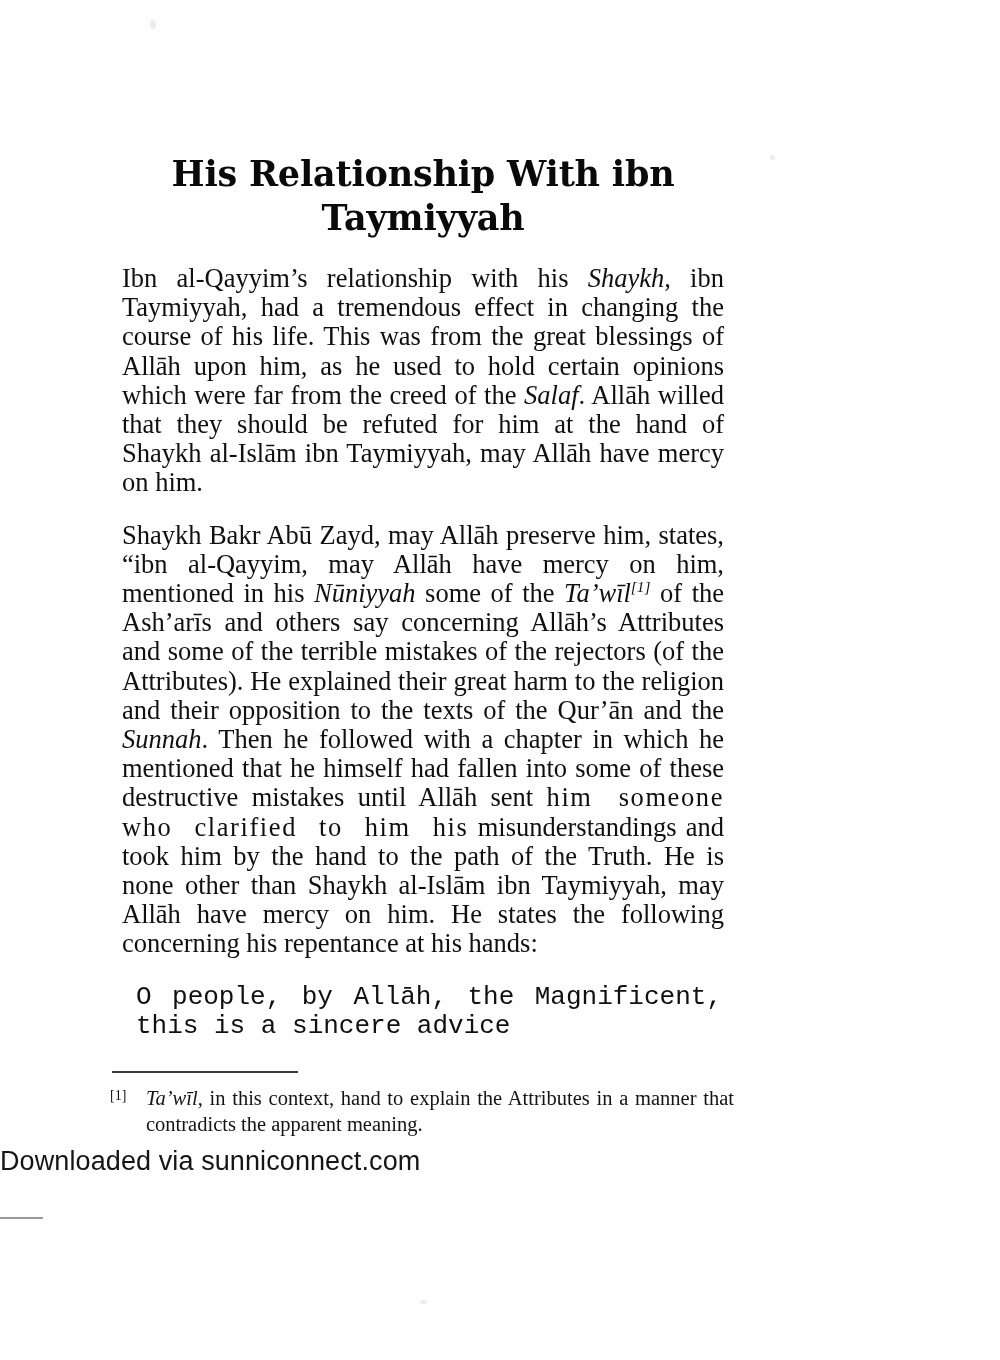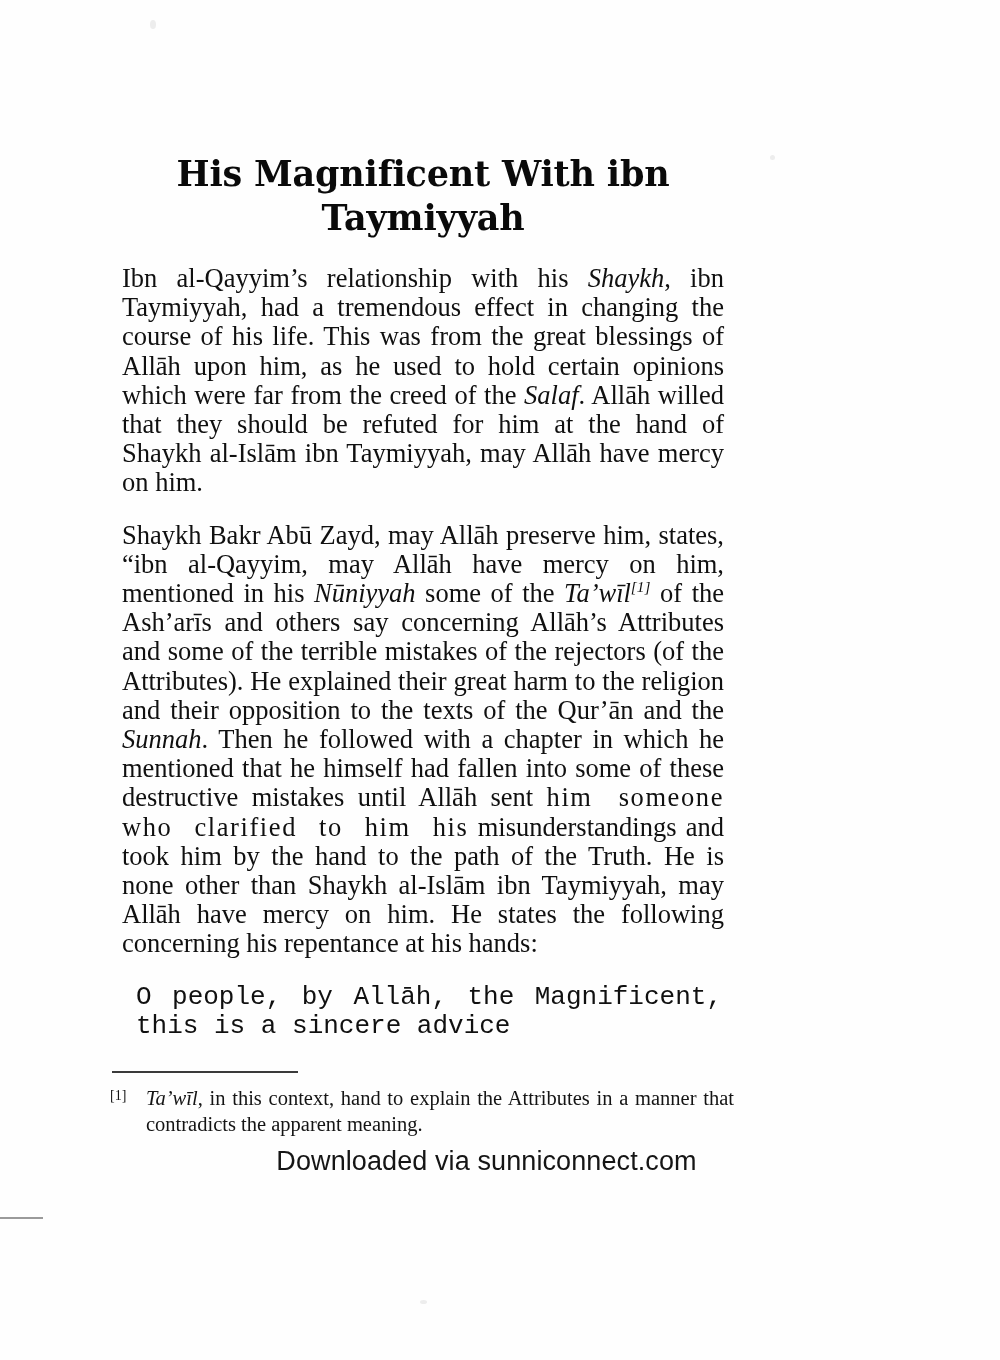--- a/index.html
+++ b/index.html
@@ -113,21 +113,21 @@
     font-size: 14px;
     vertical-align: super;
   }
 
   
   .watermark {
     position: absolute;
     left: 0;
     top: 1146px;
     width: 988px;
-    text-align: center;
+    text-align: left;
     padding-right: 15px;
     box-sizing: border-box;
     font-family: "Liberation Sans", "DejaVu Sans", sans-serif;
     font-size: 27px;
     color: #151515;
     letter-spacing: 0.1px;
   }
 
   
   .scan-mark {
@@ -150,21 +150,21 @@
 <div class="page"></div>
 
 <div class="scan-speck" style="left:150px;top:20px;width:6px;height:9px;"></div>
 <div class="scan-speck" style="left:510px;top:160px;width:5px;height:6px;"></div>
 <div class="scan-speck" style="left:770px;top:155px;width:5px;height:5px;"></div>
 <div class="scan-speck" style="left:420px;top:1300px;width:7px;height:4px;"></div>
 
 <div class="content">
 
   <h1 class="doc-title">
-    <span>His Magnificent With ibn</span>
+    <span>His Relationship With ibn</span>
     <span class="line2">Taymiyyah</span>
   </h1>
 
   <p class="para first"><span>Ibn al-Qayyim’s relationship with his </span><i>Shaykh</i><span>, ibn Taymiyyah, had a tremendous effect in changing the course of his life. This was from the great blessings of Allāh upon him, as he used to hold certain opinions which were far from the creed of the </span><i>Salaf</i><span>. Allāh willed that they should be refuted for him at the hand of Shaykh al-Islām ibn Taymiyyah, may Allāh have mercy on him.</span></p>
 
   <p class="para second"><span>Shaykh Bakr Abū Zayd, may Allāh preserve him, states, “ibn al-Qayyim, may Allāh have mercy on him, mentioned in his </span><i>Nūniyyah</i><span> some of the </span><i>Ta’wīl</i><sup class="fnref">[1]</sup><span> of the Ash’arīs and others say concerning Allāh’s Attributes and some of the terrible mistakes of the rejectors (of the Attributes). He explained their great harm to the religion and their opposition to the texts of the Qur’ān and the </span><i>Sunnah</i><span>. Then he followed with a chapter in which he mentioned that he himself had fallen into some of these destructive mistakes until Allāh sent </span><span class="loose-line">him someone who clarified to him his</span><span> misunderstandings and took him by the hand to the path of the Truth. He is none other than Shaykh al-Islām ibn Taymiyyah, may Allāh have mercy on him. He states the following concerning his repentance at his hands:</span></p>
 
   <p class="quote">O people, by Allāh, the Magnificent, this is a sincere advice</p>
 
   <hr class="footnote-rule">

